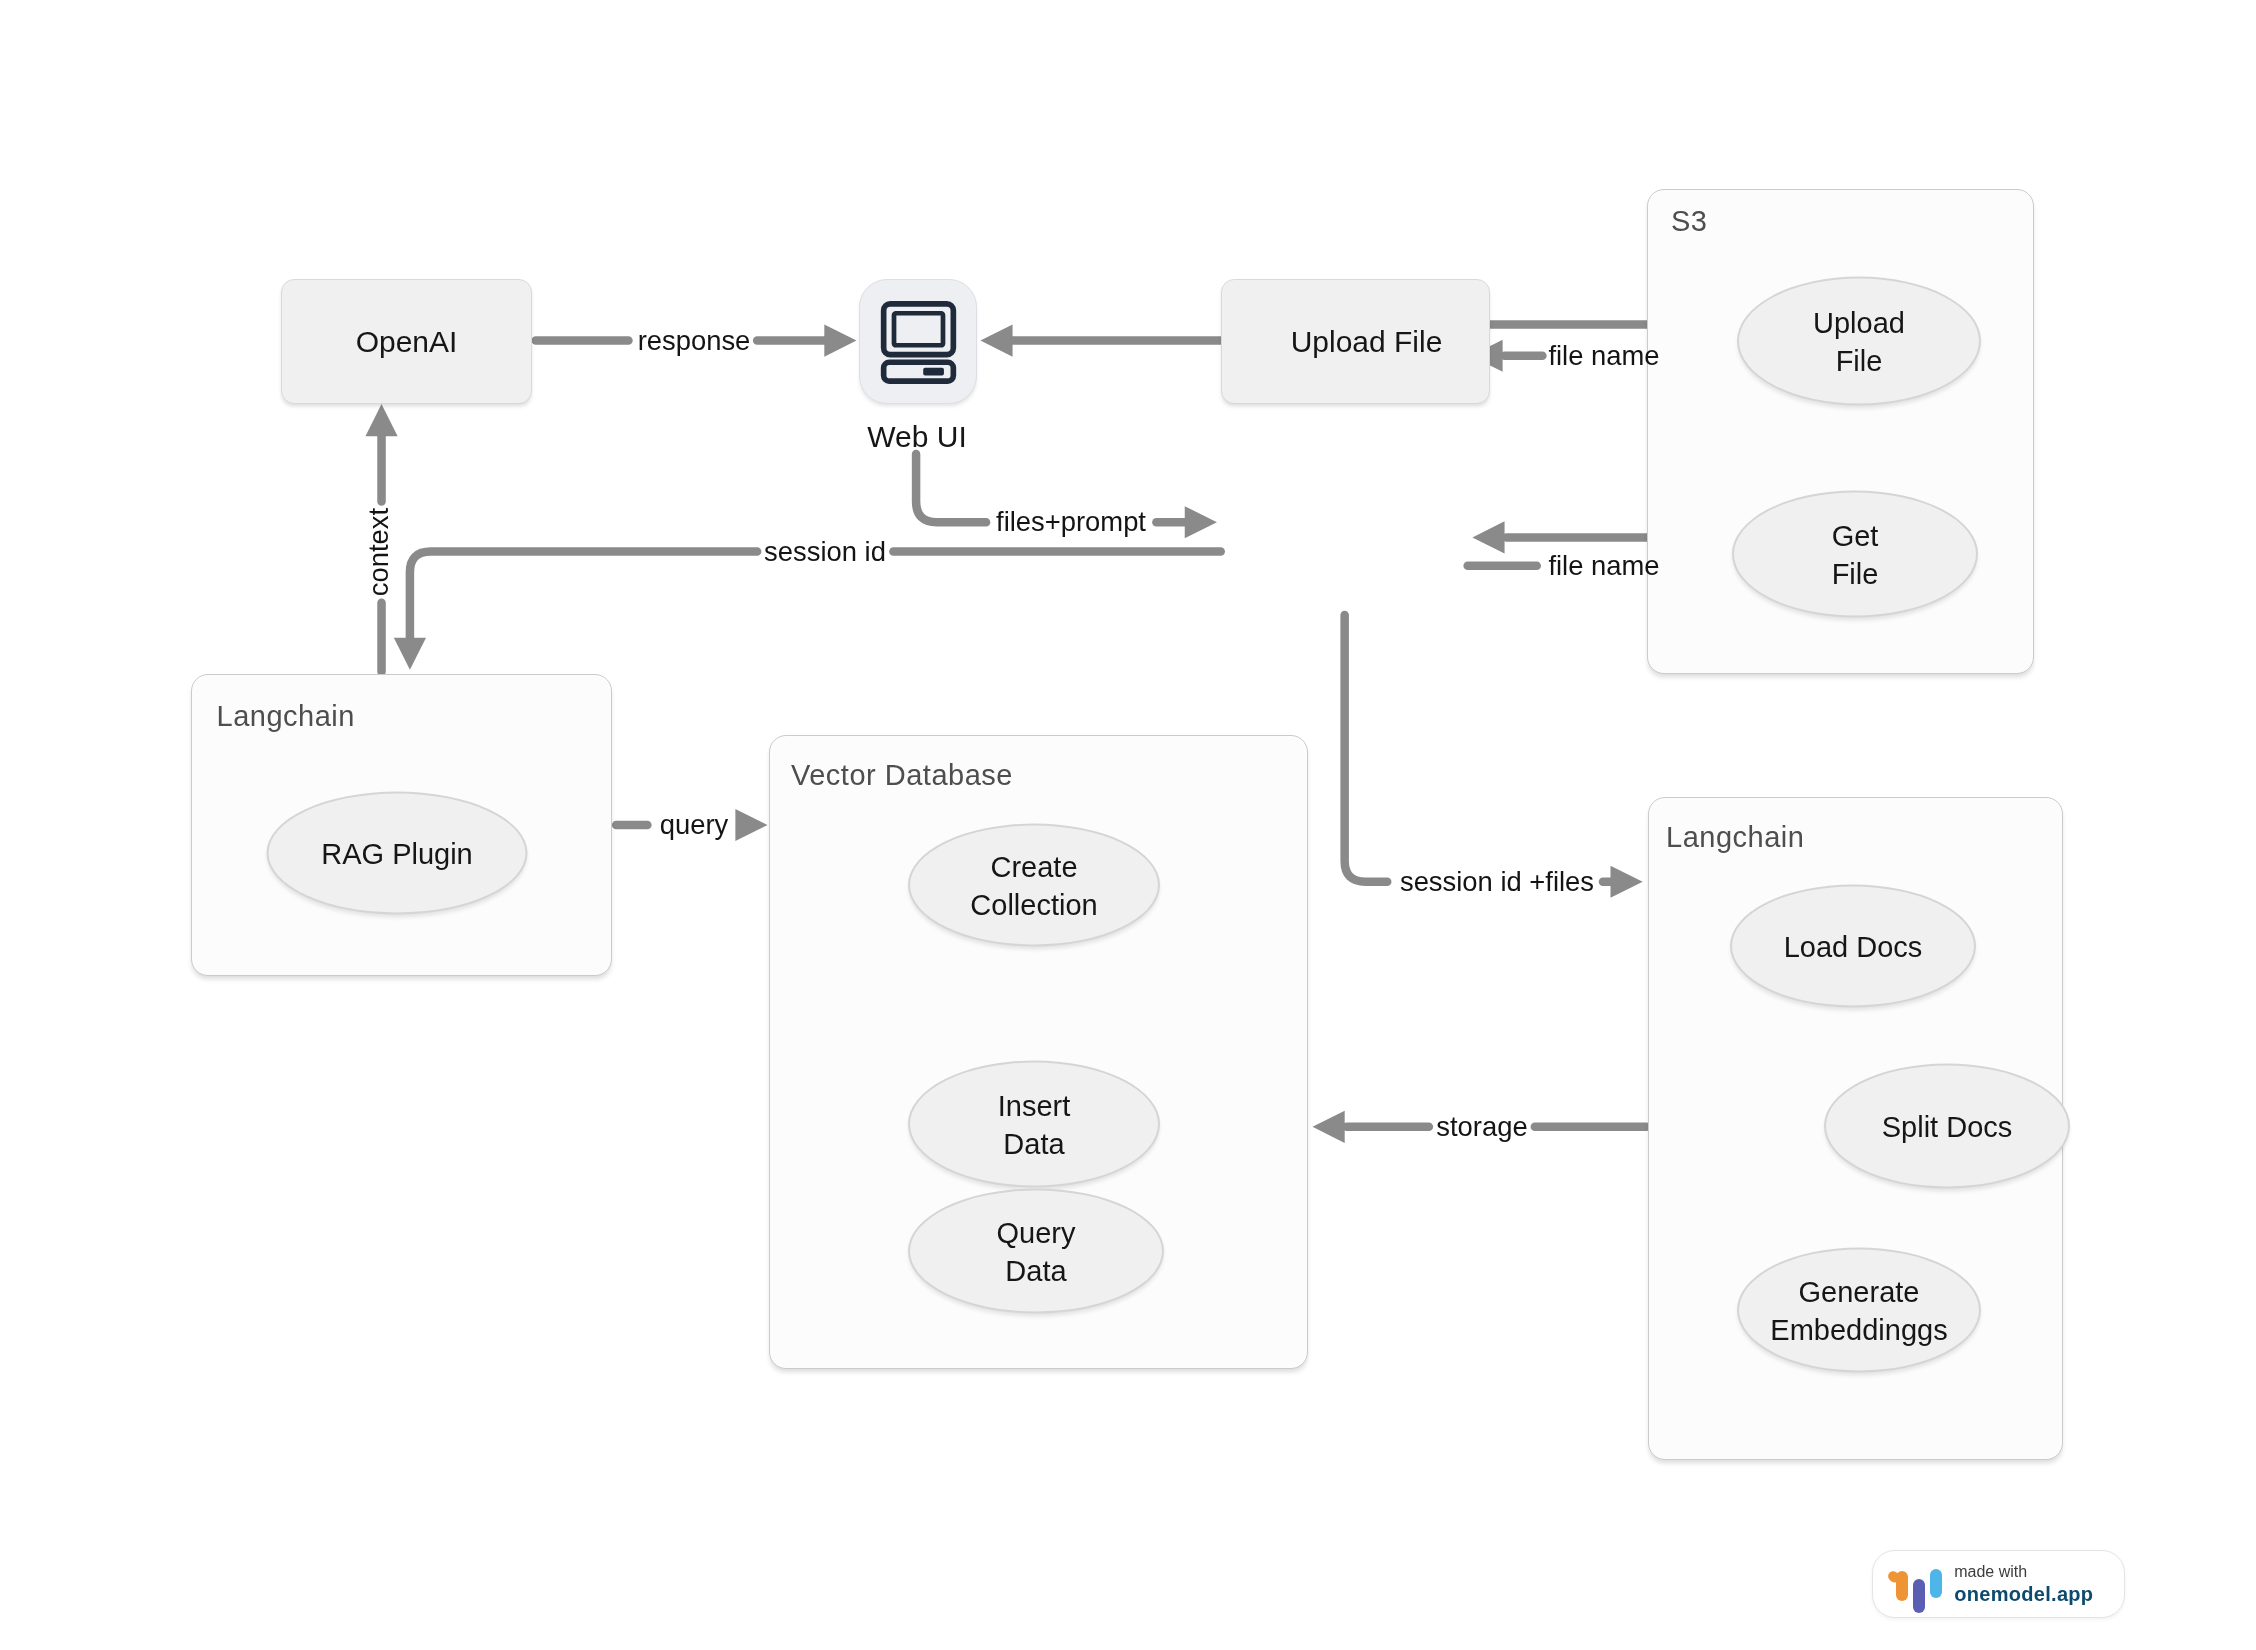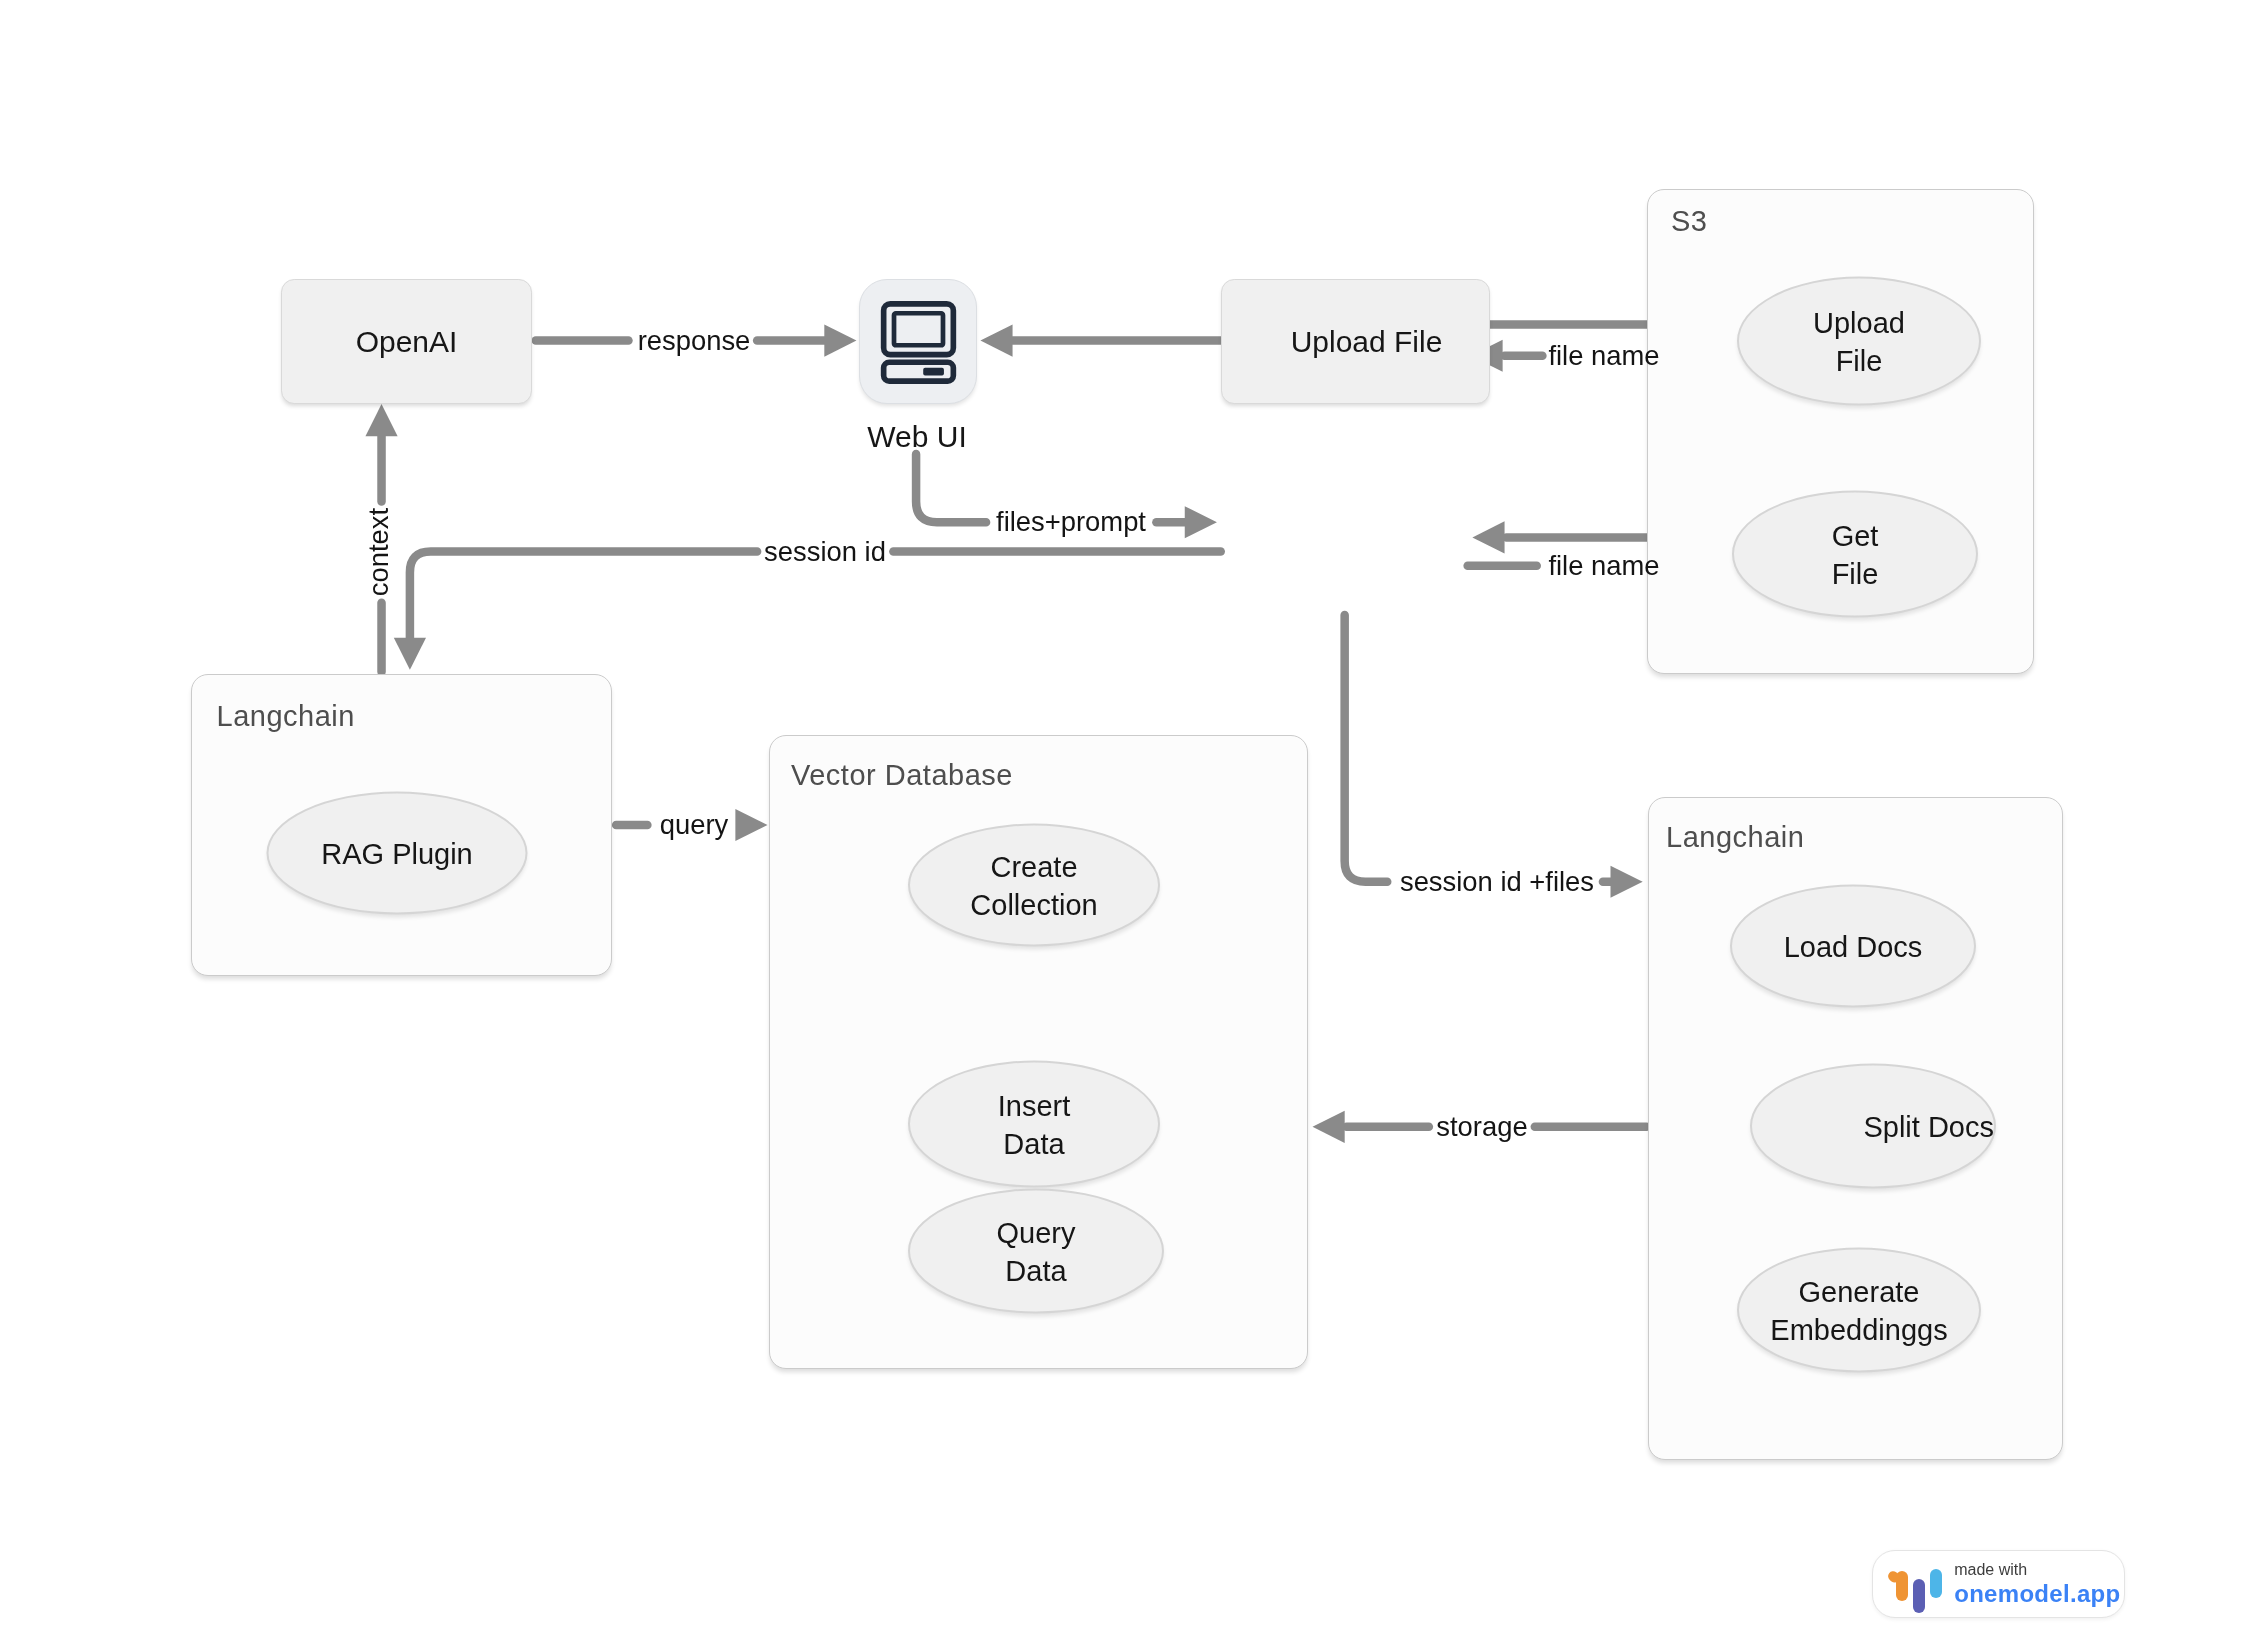--- a/index.html
+++ b/index.html
@@ -41,21 +41,21 @@
          display:flex;align-items:center;}
   .badge-logo{position:relative;width:53px;height:49px;margin-left:15px;}
   .bar{position:absolute;border-radius:6.6px;width:12.3px;}
   .bar.orange{left:7.6px;top:11.4px;height:30px;background:#ef9434;}
   .bar.orange::before{content:"";position:absolute;left:-7.6px;top:0.9px;width:12.3px;height:9.5px;
                       background:#ef9434;border-radius:5.7px;transform:rotate(38deg);}
   .bar.indigo{left:24.6px;top:19px;height:34px;background:#5b5fb4;}
   .bar.blue{left:42px;top:9.5px;height:29px;background:#4db5e8;}
   .badge-text{display:flex;flex-direction:column;margin-left:13.2px;line-height:1;}
   .badge-made{font-size:16px;color:#3d3d3d;margin-bottom:3.8px;}
-  .badge-brand{font-size:24px;font-weight:bold;color:#3b82f6;letter-spacing:0.3px;}
+  .badge-brand{font-size:20px;font-weight:bold;color:#0c4a6e;letter-spacing:0.3px;}
 </style>
 </head>
 <body>
 
 <div id="canvas">
 
   <svg class="edges" width="2256" height="1650" viewBox="0 0 2384 1744">
 
     <path d="M566 360 H664"></path>
     <path d="M800 360 H873"></path>
@@ -163,21 +163,21 @@
 
   <div class="ellipse" style="left:1036px;top:1251px;width:252px;height:121px;">
     <span>Query</span>
     <span>Data</span>
   </div>
 
   <div class="ellipse" style="left:1853px;top:946px;width:242px;height:119px;">
     <span>Load Docs</span>
   </div>
 
-  <div class="ellipse" style="left:1873px;top:1126px;width:242px;height:121px;align-items:flex-end;">
+  <div class="ellipse" style="left:1947px;top:1126px;width:242px;height:121px;">
     <span>Split Docs</span>
   </div>
 
   <div class="ellipse" style="left:1859px;top:1310px;width:240px;height:121px;">
     <span>Generate</span>
     <span>Embeddinggs</span>
   </div>
 
   <div class="edge-label" style="left:694px;top:341px;">response</div>
   <div class="edge-label" style="left:1604px;top:356px;">file name</div>

